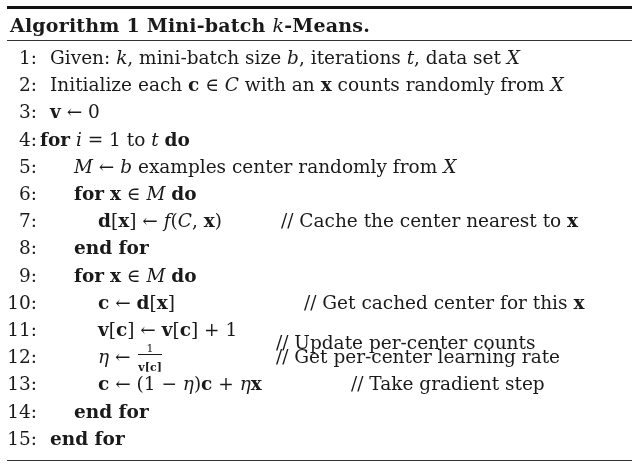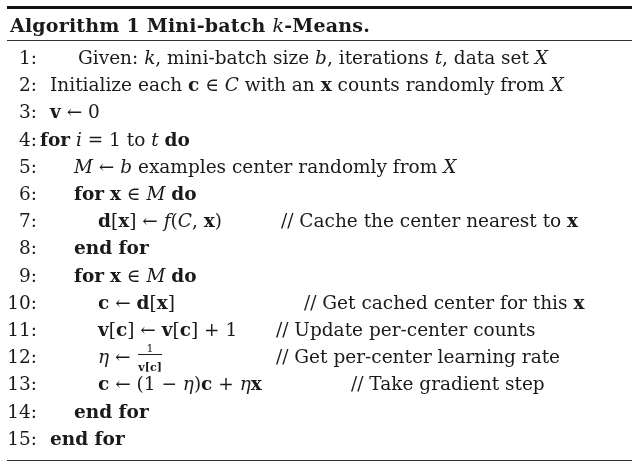--- a/index.html
+++ b/index.html
@@ -25,21 +25,21 @@
 </head>
 <body>
 
 <div class="rule-top"></div>
 <div class="caption"><span>Algorithm 1 Mini-batch </span><span class="it">k</span><span>-Means.</span></div>
 <div class="rule-mid"></div>
 
 <div class="lines" id="lines">
     <div class="line" style="top: 0px;">
       <span class="num">1:</span>
-      <span class="code" style="left: 50px; margin-left: 28px;"><span>Given: </span><span class="it">k</span><span>, mini-batch size </span><span class="it">b</span><span>, iterations </span><span class="it">t</span><span>, data set </span><span class="it">X</span></span>
+      <span class="code" style="left: 50px;"><span>Given: </span><span class="it">k</span><span>, mini-batch size </span><span class="it">b</span><span>, iterations </span><span class="it">t</span><span>, data set </span><span class="it">X</span></span>
     </div>
     <div class="line" style="top: 27.2px;">
       <span class="num">2:</span>
       <span class="code" style="left: 50px;"><span>Initialize each </span><span class="bf">c</span><span> ∈ </span><span class="it">C</span><span> with an </span><span class="bf">x</span><span> counts randomly from </span><span class="it">X</span></span>
     </div>
     <div class="line" style="top: 54.4px;">
       <span class="num">3:</span>
       <span class="code" style="left: 50px;"><span class="bf">v</span><span> ← 0</span></span>
     </div>
     <div class="line" style="top: 81.6px;">
@@ -68,21 +68,21 @@
       <span class="code" style="left: 74px;"><span class="bf">for</span><span> </span><span class="bf">x</span><span> ∈ </span><span class="it">M</span><span> </span><span class="bf">do</span></span>
     </div>
     <div class="line" style="top: 244.8px;">
       <span class="num">10:</span>
       <span class="code" style="left: 98px;"><span class="bf">c</span><span> ← </span><span class="bf">d</span><span>[</span><span class="bf">x</span><span>]</span></span>
       <span class="cmt" style="left: 276px; margin-left: 28px;"><span>// Get cached center for this </span><span class="bf">x</span></span>
     </div>
     <div class="line" style="top: 272px;">
       <span class="num">11:</span>
       <span class="code" style="left: 98px;"><span class="bf">v</span><span>[</span><span class="bf">c</span><span>] ← </span><span class="bf">v</span><span>[</span><span class="bf">c</span><span>] + 1</span></span>
-      <span class="cmt" style="left: 276px;"><span>// Update per-center counts</span></span>
+      <span class="cmt" style="left: 276px; margin-top: 13px;"><span>// Update per-center counts</span></span>
     </div>
     <div class="line" style="top: 299.2px;">
       <span class="num">12:</span>
       <span class="code" style="left: 98px;"><span class="it">η</span><span> ← </span><span class="frac"><span class="n">1</span><span class="d">v[c]</span></span></span>
       <span class="cmt" style="left: 276px;"><span>// Get per-center learning rate</span></span>
     </div>
     <div class="line" style="top: 326.4px;">
       <span class="num">13:</span>
       <span class="code" style="left: 98px;"><span class="bf">c</span><span> ← (1 − </span><span class="it">η</span><span>)</span><span class="bf">c</span><span> + </span><span class="it">η</span><span class="bf">x</span></span>
       <span class="cmt" style="left: 351px;"><span>// Take gradient step</span></span>

